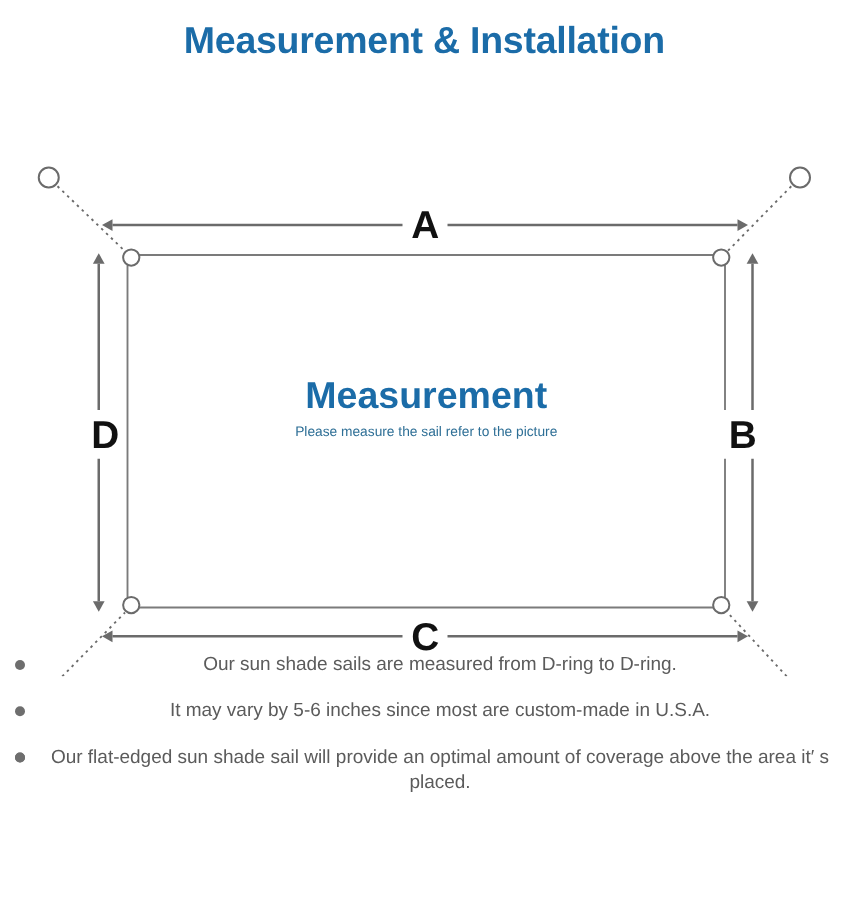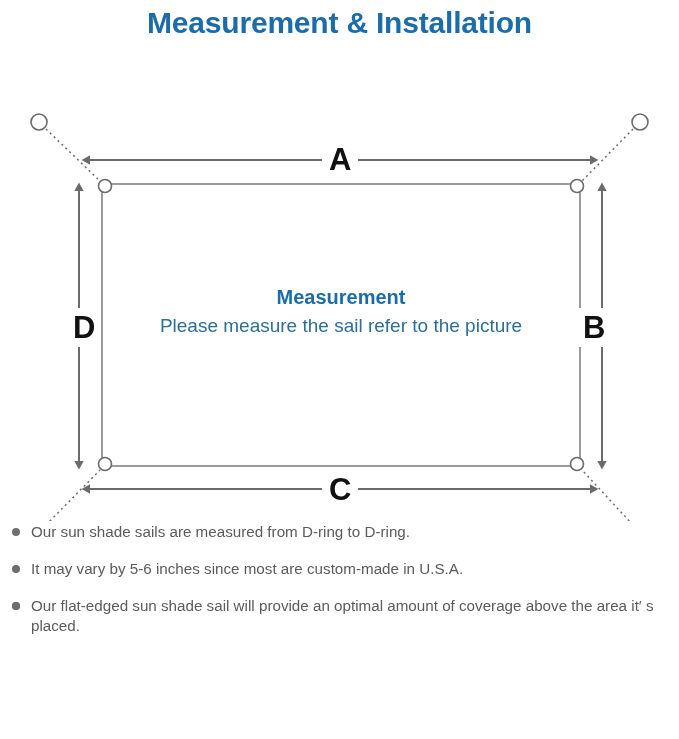--- a/index.html
+++ b/index.html
@@ -16,21 +16,21 @@
     position: relative;
   }
 
   
   .page-title {
     text-align: center;
     color: #1b6ca8;
     font-size: 30px;
     font-weight: bold;
     letter-spacing: -0.2px;
-    margin: 3px;
+    margin: 13px;
     padding: 2px 0 0 0;
     line-height: 36px;
     height: 40px;
     box-sizing: border-box;
   }
 
   
   .diagram-wrap {
     position: relative;
     width: 679px;
@@ -61,27 +61,27 @@
 
   .sail-center {
     position: absolute;
     left: 102px;
     top: 236px;
     width: 478px;
     text-align: center;
   }
   .sail-center-title {
     color: #1b6ca8;
-    font-size: 20px;
+    font-size: 30px;
     font-weight: bold;
     line-height: 30px;
   }
   .sail-center-sub {
     color: #2e6f96;
-    font-size: 19px;
+    font-size: 11px;
     line-height: 22px;
     margin-top: 3px;
   }
 
   
   .notes {
     position: absolute;
     left: 0;
     top: 522px;
     width: 679px;
@@ -89,20 +89,21 @@
     margin: 0;
     list-style: none;
   }
   .note-item {
     position: relative;
     padding: 0 6px 0 31px;
     margin-bottom: 17px;
     font-size: 15.2px;
     line-height: 20px;
     color: #5b5b5b;
+    text-align: center;
   }
   .note-bullet {
     position: absolute;
     left: 12px;
     top: 6px;
     width: 8px;
     height: 8px;
     border-radius: 50%;
     background: #6e6e6e;
   }

